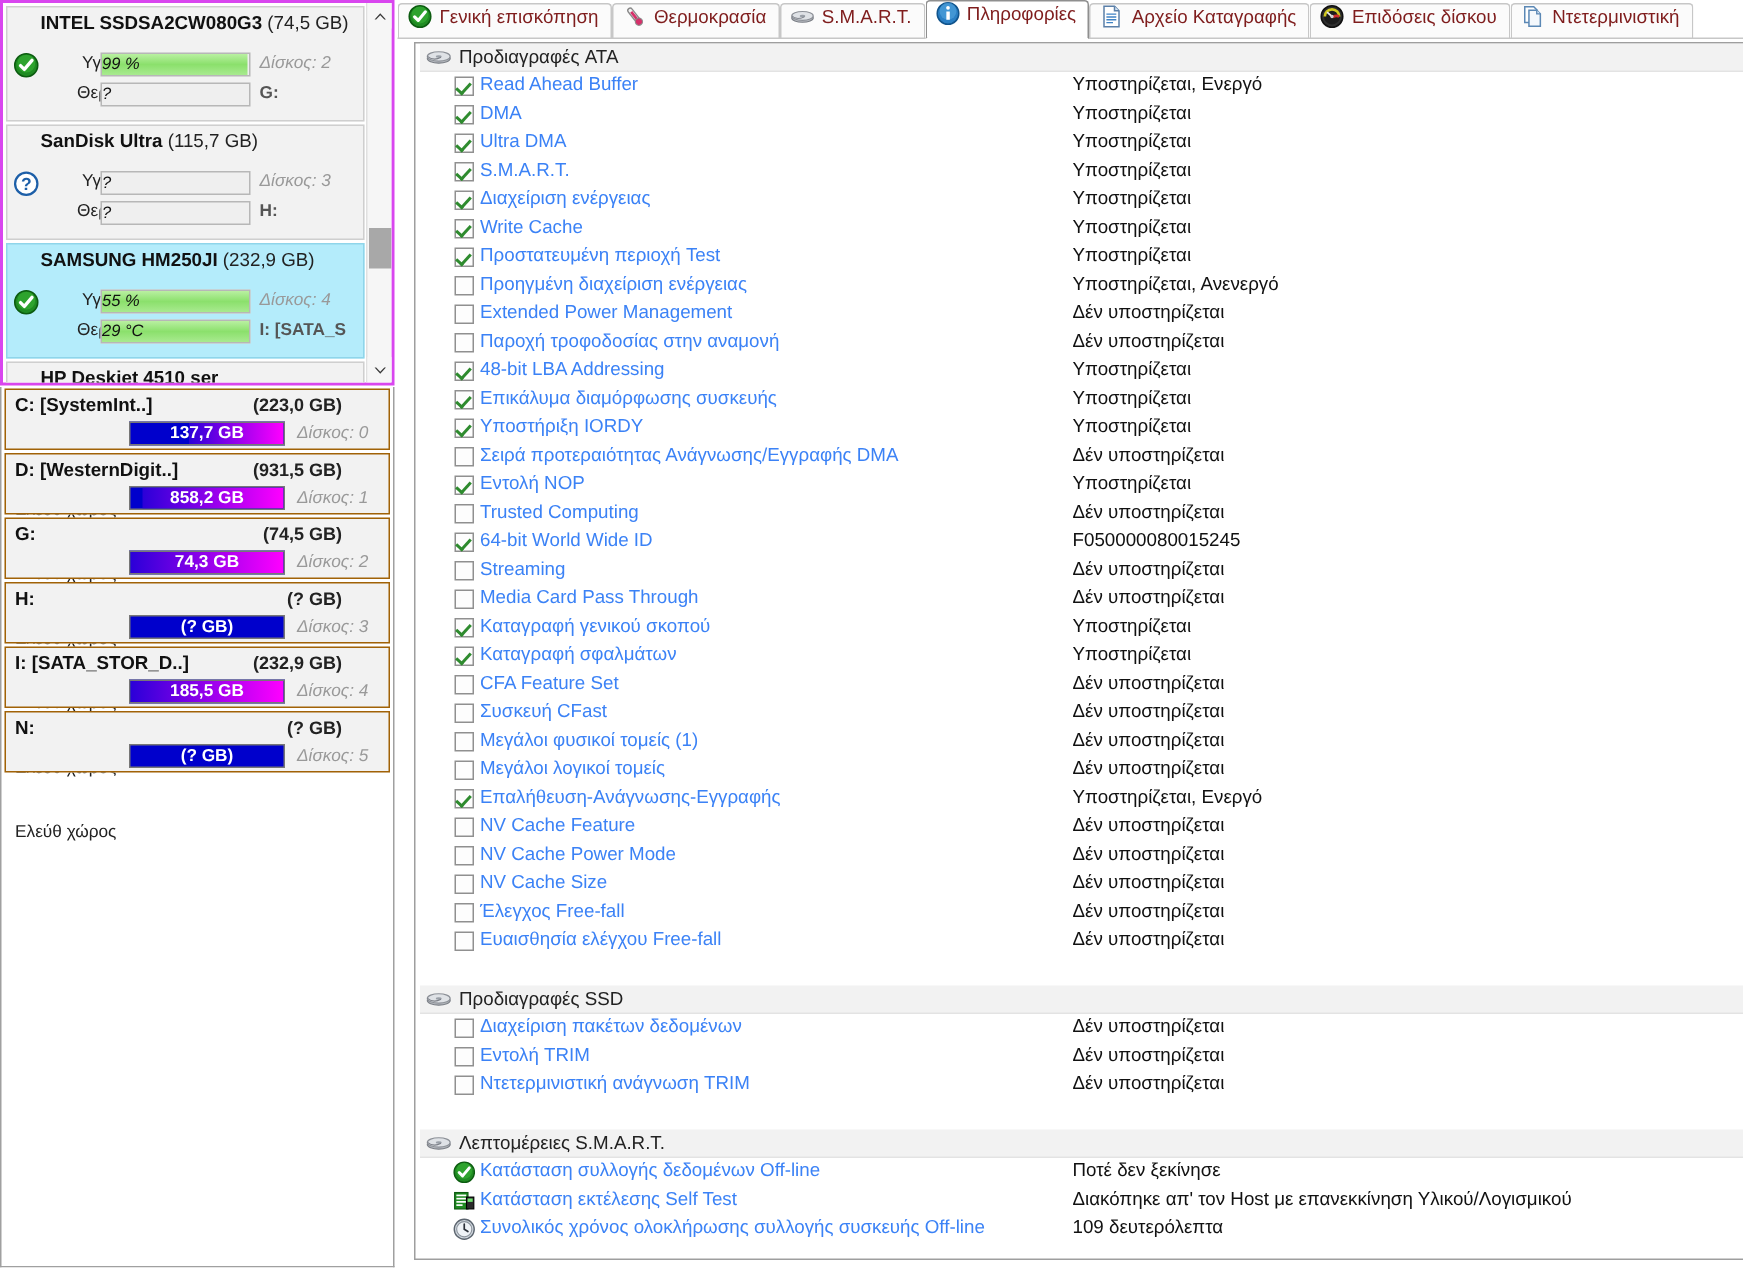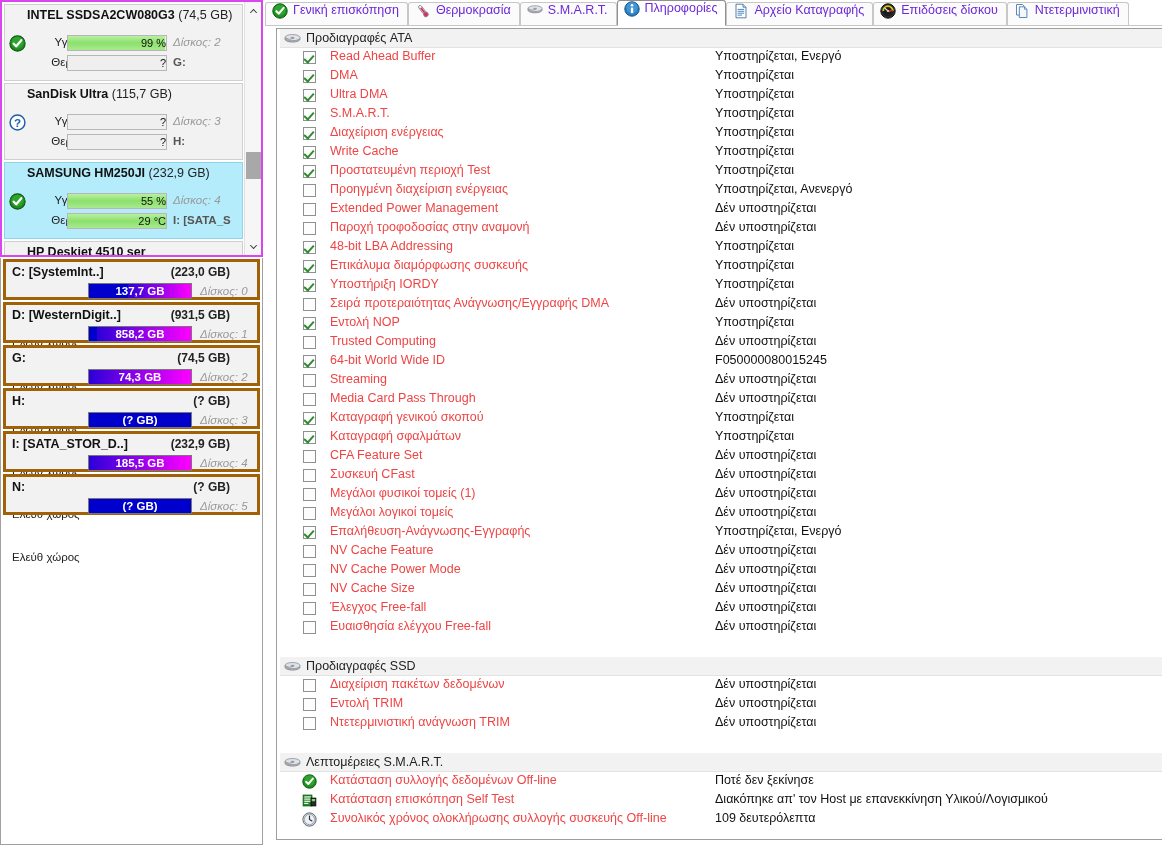--- a/index.html
+++ b/index.html
@@ -90,23 +90,24 @@
   }
   .disk-meter .fill {
     position: absolute;
     left: 0; top: 0; bottom: 0;
     background: linear-gradient(to bottom, #b9f0a1, #8be06c 50%, #a8ea8f);
   }
   .disk-meter .txt {
     position: absolute;
     left: 0; right: 0; top: 0;
     line-height: 14px;
-    text-align: right;
+    text-align: left;
     font-size: 11px;
     color: #111;
+    font-style: italic;
   }
   .disk-side {
     position: absolute;
     left: 168px;
     font-size: 11.5px;
     color: #999;
     font-style: italic;
     white-space: nowrap;
   }
   .disk-side.r1 { top: 31px; }
@@ -120,21 +121,21 @@
     background: #ffffff;
     border: 1px solid #a0a0a0;
     border-top: none;
     box-sizing: border-box;
     overflow: hidden;
   }
   .drive-card {
     position: relative;
     height: 41px;
     background: #f2f2f2;
-    border: 3px solid #a16207;
+    border: 1px solid #a16207;
     box-sizing: border-box;
     margin: 1px 2px 2px 2px;
     padding-left: 40px;
   }
   .drive-title {
     position: absolute;
     left: 6px; top: 3px;
     font-size: 12.5px;
     font-weight: bold;
     color: #111;
@@ -226,23 +227,24 @@
     box-sizing: border-box;
   }
   .tab {
     position: relative;
     float: left;
     height: 24px;
     margin-top: 2px;
     padding: 0 8px 8px 6px;
     box-sizing: border-box;
     display: flex;
+    align-items: center;
     gap: 5px;
     font-size: 12.5px;
-    color: #6d28d9;
+    color: #7f1d1d;
     border: 1px solid #c7c7c7;
     border-bottom: none;
     background: #fbfbfb;
     border-radius: 3px 3px 0 0;
     white-space: nowrap;
     cursor: default;
   }
   .tab.active {
     background: #ffffff;
     height: 26px;
@@ -321,23 +323,23 @@
     border-width: 0 2px 2px 0;
     transform: rotate(42deg);
   }
   .spec-row .ricon {
     position: absolute;
     left: 25px; top: 2px;
     width: 15px; height: 15px;
   }
   .spec-row .lbl {
     position: absolute;
-    left: 53px; top: 1px;
+    left: 43px; top: 1px;
     font-size: 12.5px;
-    color: #ef4444;
+    color: #3b82f6;
     white-space: nowrap;
   }
   .spec-row .val {
     position: absolute;
     left: 438px; top: 1px;
     font-size: 12.5px;
     color: #111;
     white-space: nowrap;
   }
   .gap {
@@ -788,21 +790,21 @@
                 <rect x="1.2" y="2.2" width="9.4" height="11.6" fill="#1f8b22" stroke="#0e5c11" stroke-width="0.9"></rect>
                 <g fill="#ffffff">
                   <rect x="2.4" y="3.6" width="7" height="1.2"></rect>
                   <rect x="2.4" y="5.9" width="7" height="1.2"></rect>
                   <rect x="2.4" y="8.2" width="7" height="1.2"></rect>
                   <rect x="2.4" y="10.5" width="4.4" height="1.2"></rect>
                 </g>
                 <rect x="9.6" y="5.4" width="5.2" height="8.4" fill="#2a2a2a" stroke="#000" stroke-width="0.8"></rect>
                 <rect x="10.4" y="6.4" width="3.6" height="2.4" fill="#6fe06f"></rect>
               </svg></span>
-            <span class="lbl">Κατάσταση επισκόπηση Self Test</span>
+            <span class="lbl">Κατάσταση εκτέλεσης Self Test</span>
             <span class="val">Διακόπηκε απ' τον Host με επανεκκίνηση Υλικού/Λογισμικού</span>
           </div>
           <div class="spec-row">
             <span class="ricon" style="display: inline-block; width: 15px; height: 15px; position: absolute; left: 25px; top: 2px;"><svg width="15" height="15" viewBox="0 0 16 16">
                 <circle cx="8" cy="8" r="7.1" fill="#cfd6dd" stroke="#5d6670" stroke-width="1"></circle>
                 <circle cx="8" cy="8" r="5.4" fill="#eef2f6" stroke="#8c949d" stroke-width="0.8"></circle>
                 <path d="M8 4.3 V8 L10.6 9.6" stroke="#2b3038" stroke-width="1.2" fill="none" stroke-linecap="round"></path>
               </svg></span>
             <span class="lbl">Συνολικός χρόνος ολοκλήρωσης συλλογής συσκευής Off-line</span>
             <span class="val">109 δευτερόλεπτα</span>

